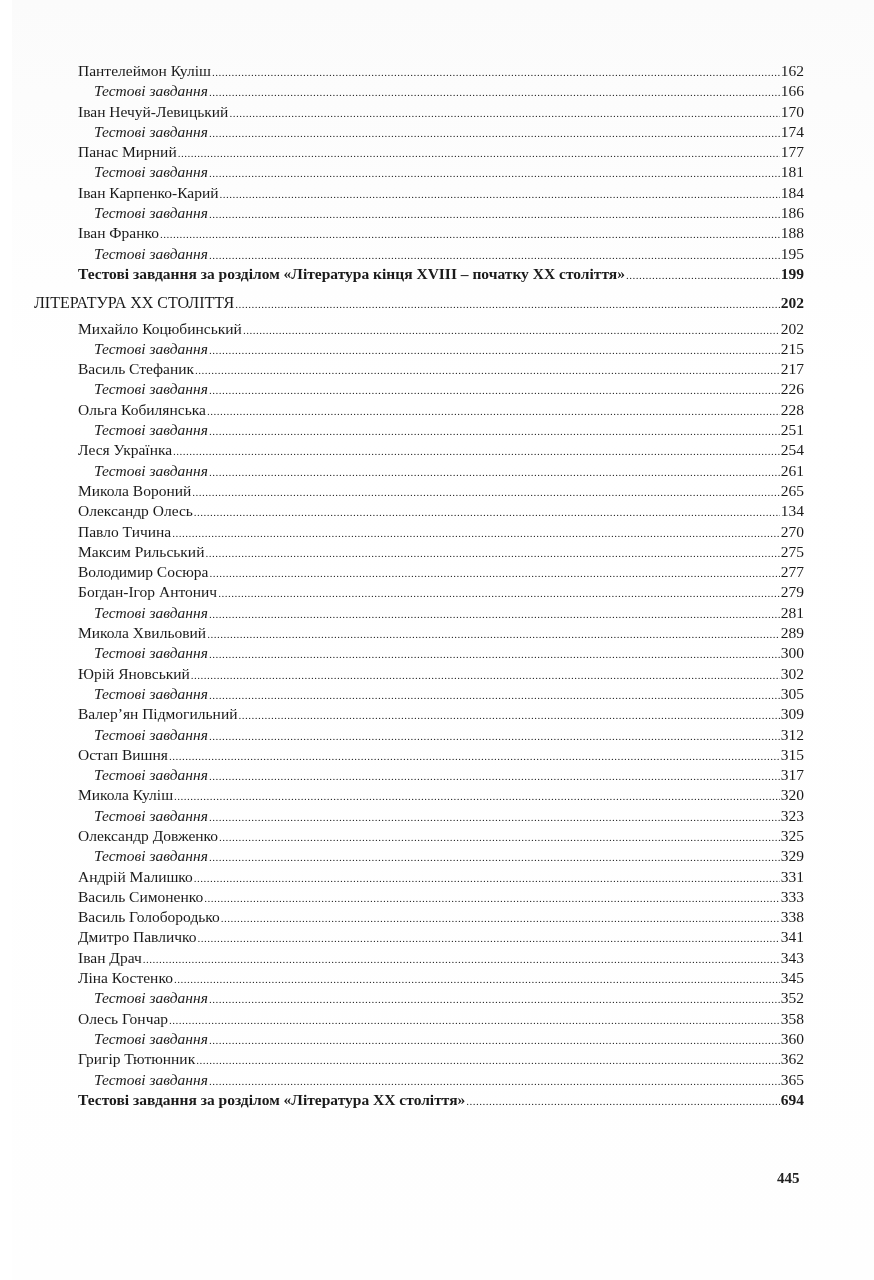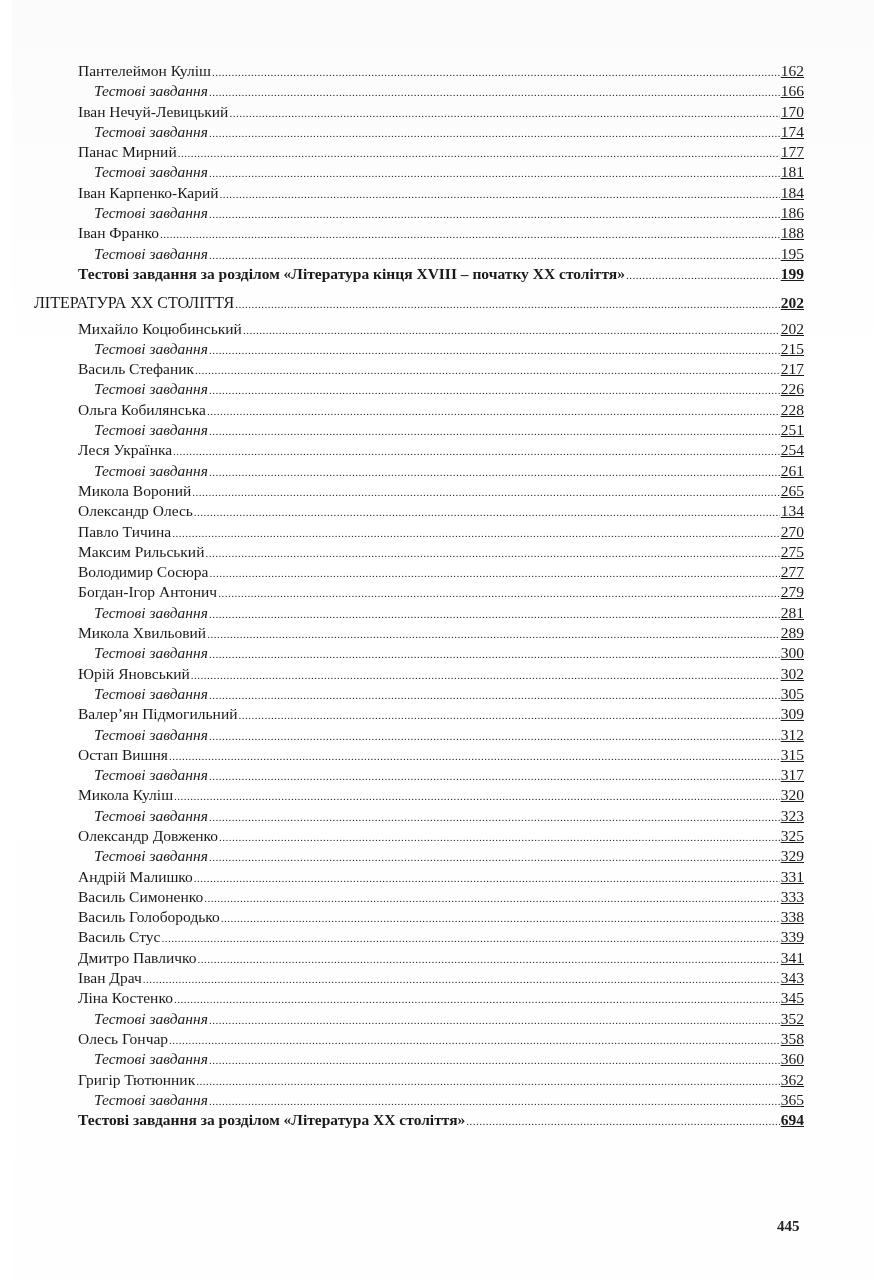--- a/index.html
+++ b/index.html
@@ -36,35 +36,34 @@
     flex: 1 1 auto;
     overflow: hidden;
     margin: 0 1px;
     letter-spacing: 0.5px;
     position: relative;
   }
   .row .leader::before {
     content: "................................................................................................................................................................................................................................................................................................";
     font-size: 11px;
   }
-  .row .pagenum { flex: 0 0 auto; text-align: center; text-decoration: underline; }
+  .row .pagenum { flex: 0 0 auto; text-align: center; }
   .row.italic .title { font-style: italic; margin-left: 16px; }
   .row.bold .title, .row.bold .pagenum { font-weight: bold; }
   .row.heading { padding-left: 0; margin-top: 9px; margin-bottom: 5px; }
   .row.heading .title { font-weight: normal; font-size: 16px; }
   .row.heading .pagenum { font-weight: bold; }
   .folio {
     position: absolute;
     left: 765px;
     top: 1170px;
     font-size: 15px;
     font-family: "Liberation Serif", serif;
     font-weight: bold;
     color: #222;
-    margin-top: 48px;
   }
 </style>
 </head>
 <body>
 
 <div class="page">
   <div class="toc" id="toc">
       <div class="row indent normal">
         <span class="title">Пантелеймон Куліш</span>
         <span class="leader"></span>
@@ -269,25 +268,20 @@
         <span class="title">Василь Симоненко</span>
         <span class="leader"></span>
         <span class="pagenum">333</span>
       </div>
       <div class="row indent normal">
         <span class="title">Василь Голобородько</span>
         <span class="leader"></span>
         <span class="pagenum">338</span>
       </div>
       <div class="row indent normal">
-        <span class="title">Василь Стус</span>
-        <span class="leader"></span>
-        <span class="pagenum">339</span>
-      </div>
-      <div class="row indent normal">
         <span class="title">Дмитро Павличко</span>
         <span class="leader"></span>
         <span class="pagenum">341</span>
       </div>
       <div class="row indent normal">
         <span class="title">Іван Драч</span>
         <span class="leader"></span>
         <span class="pagenum">343</span>
       </div>
       <div class="row indent normal">

